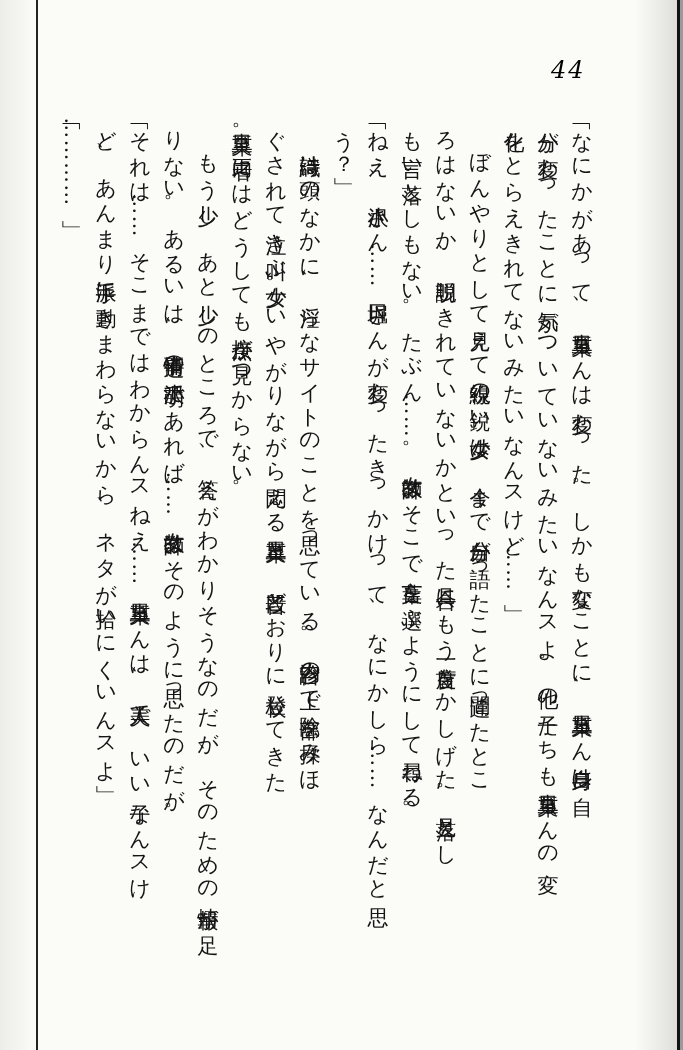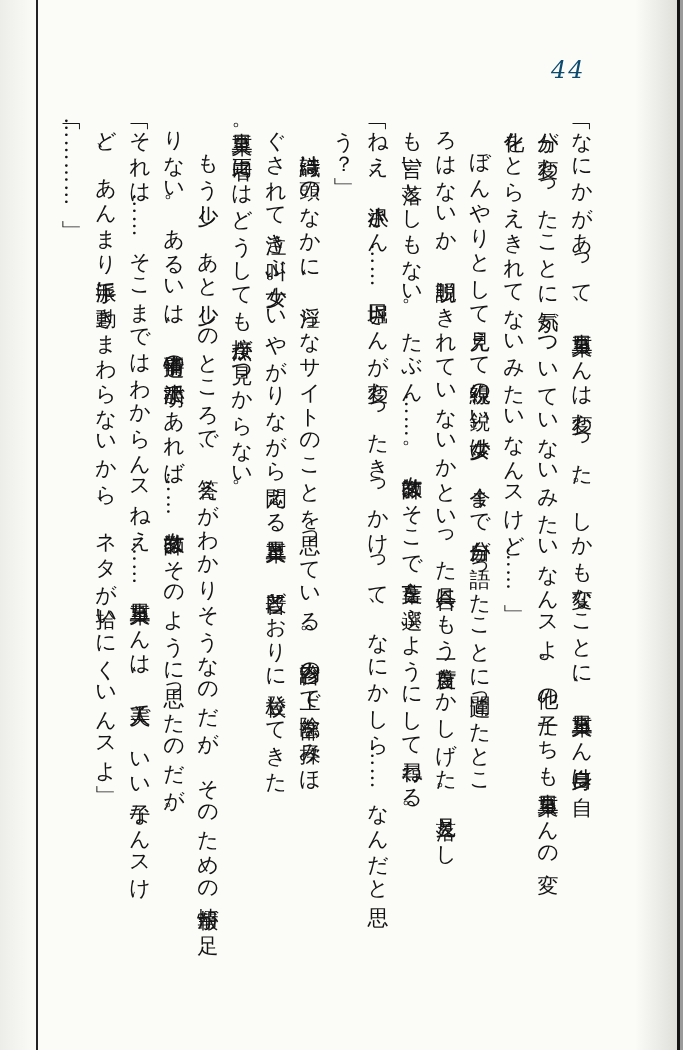--- a/index.html
+++ b/index.html
@@ -49,21 +49,21 @@
     width: 3px; height: 100%;
     background: #9a9a9a;
   }
   .page-number {
     position: absolute;
     top: 56px;
     left: 551px;
     font-size: 24px;
     font-style: italic;
     letter-spacing: 2px;
-    color: #0c4a6e;
+    color: #000000;
   }
   .text-block {
     position: absolute;
     top: 116px;
     right: 84px;
     height: 852px;
     writing-mode: vertical-rl;
     text-orientation: mixed;
     font-size: 21px;
     line-height: 34px;

